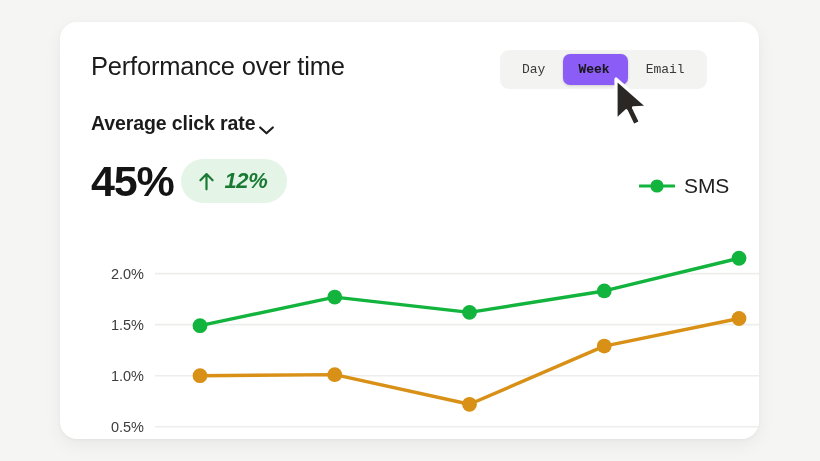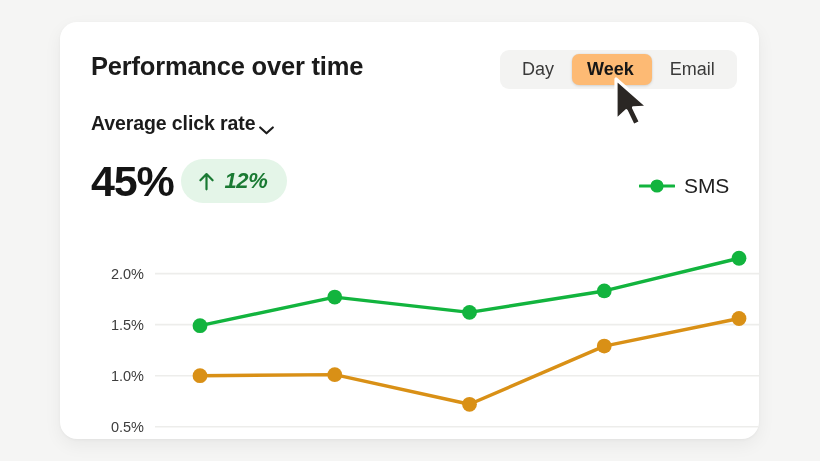--- a/index.html
+++ b/index.html
@@ -32,21 +32,21 @@
     box-shadow: 0 6px 18px rgba(0,0,0,0.055), 0 1px 3px rgba(0,0,0,0.04);
     overflow: hidden;
   }
 
   
   .card-title {
     position: absolute;
     left: 31px;
     top: 30px;
     font-size: 25.5px;
-    font-weight: 700;
+    font-weight: 400;
     color: #1b1b1b;
     letter-spacing: -0.2px;
     white-space: nowrap;
   }
 
   
   .segmented {
     position: absolute;
     left: 440px;
     top: 28px;
@@ -56,32 +56,32 @@
     display: flex;
     align-items: center;
     padding: 4px;
   }
   .seg-btn {
     height: 31px;
     padding: 0 18px;
     display: flex;
     align-items: center;
     justify-content: center;
-    font-size: 18px;
+    font-size: 13px;
     color: #3a3a3a;
     font-weight: 400;
     border-radius: 7px;
     white-space: nowrap;
     cursor: pointer;
     background: transparent;
     border: none;
-    font-family: Liberation Sans, sans-serif;
+    font-family: Liberation Mono, monospace;
   }
   .seg-btn.active {
-    background: #fdba74;
+    background: #8b5cf6;
     color: #161616;
     font-weight: 700;
     box-shadow: 0 1px 3px rgba(0,0,0,0.13), 0 0 0 0.5px rgba(0,0,0,0.03);
     padding-left: 15px;
   }
 
   
   .cursor {
     position: absolute;
     left: 612px;

